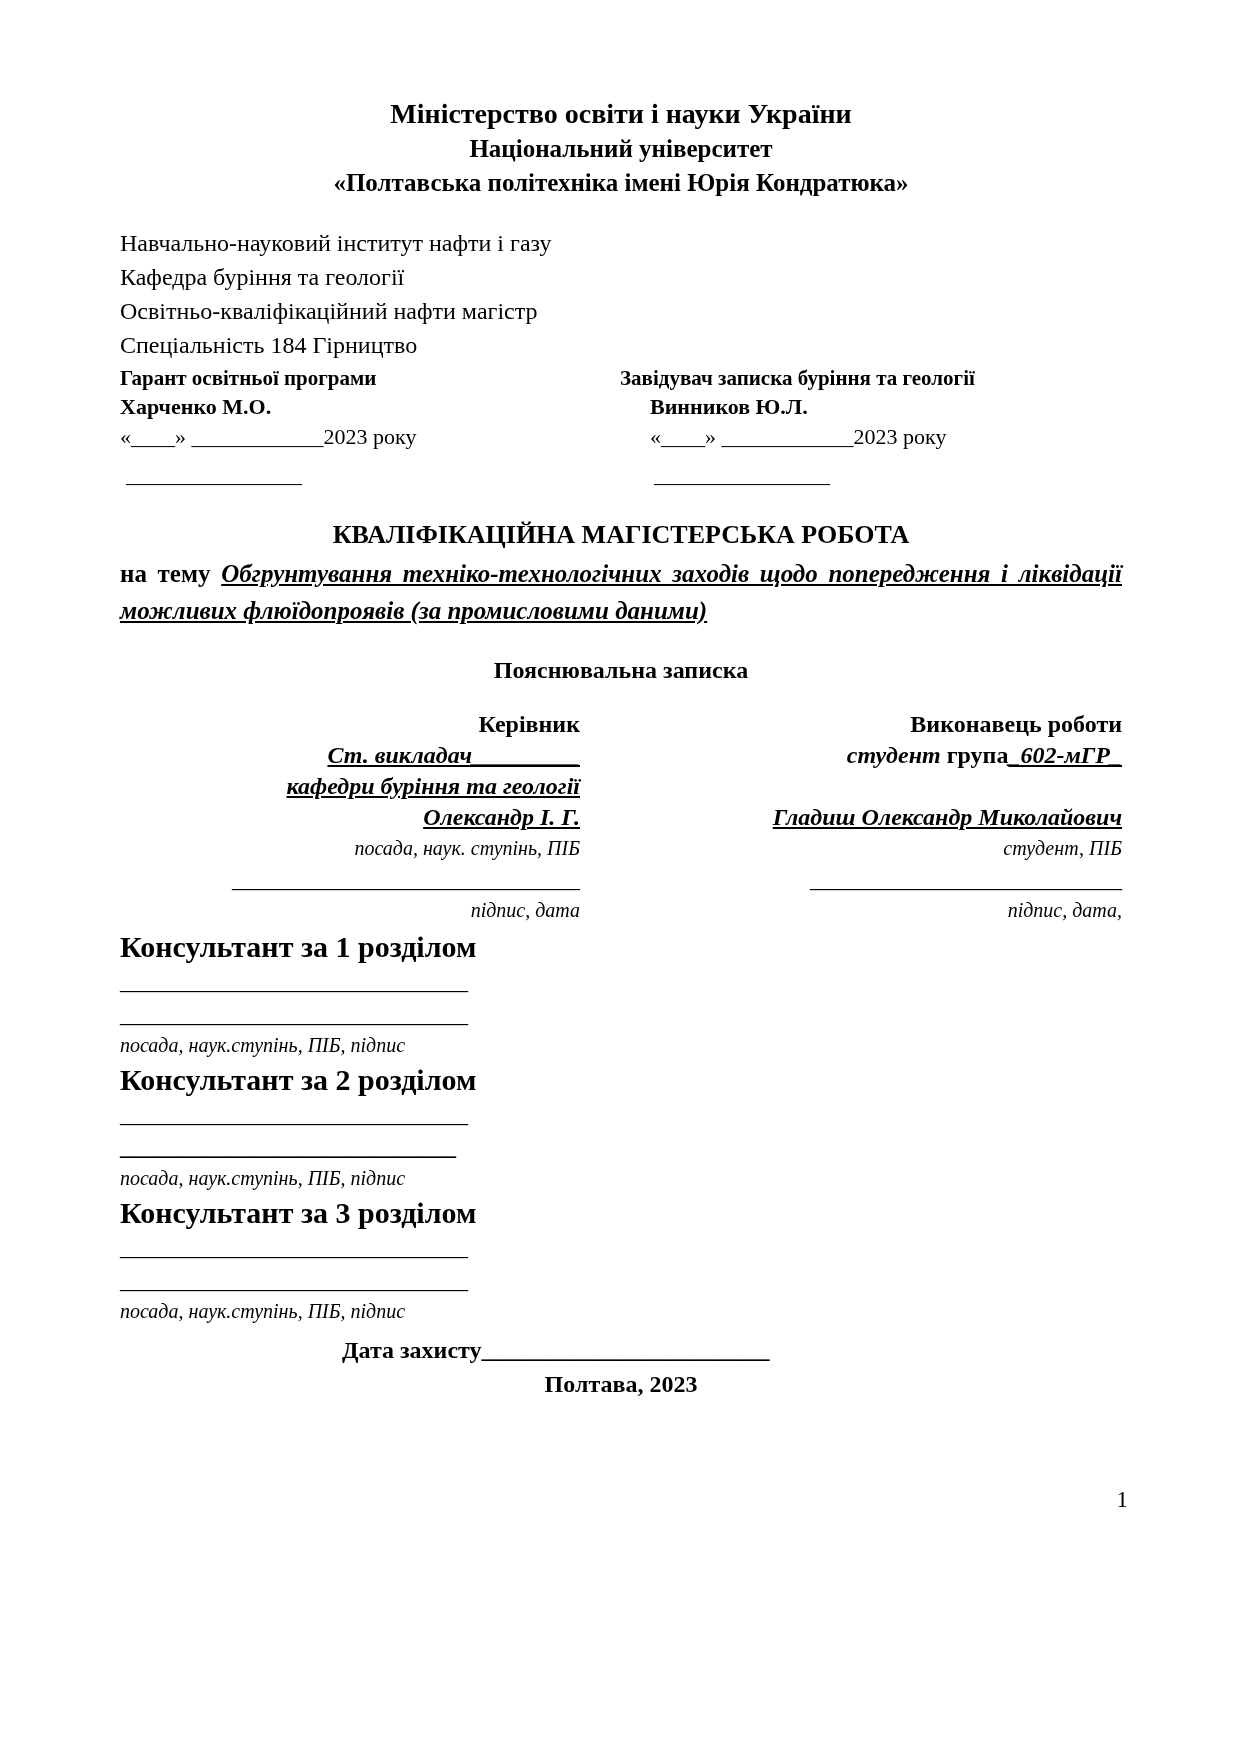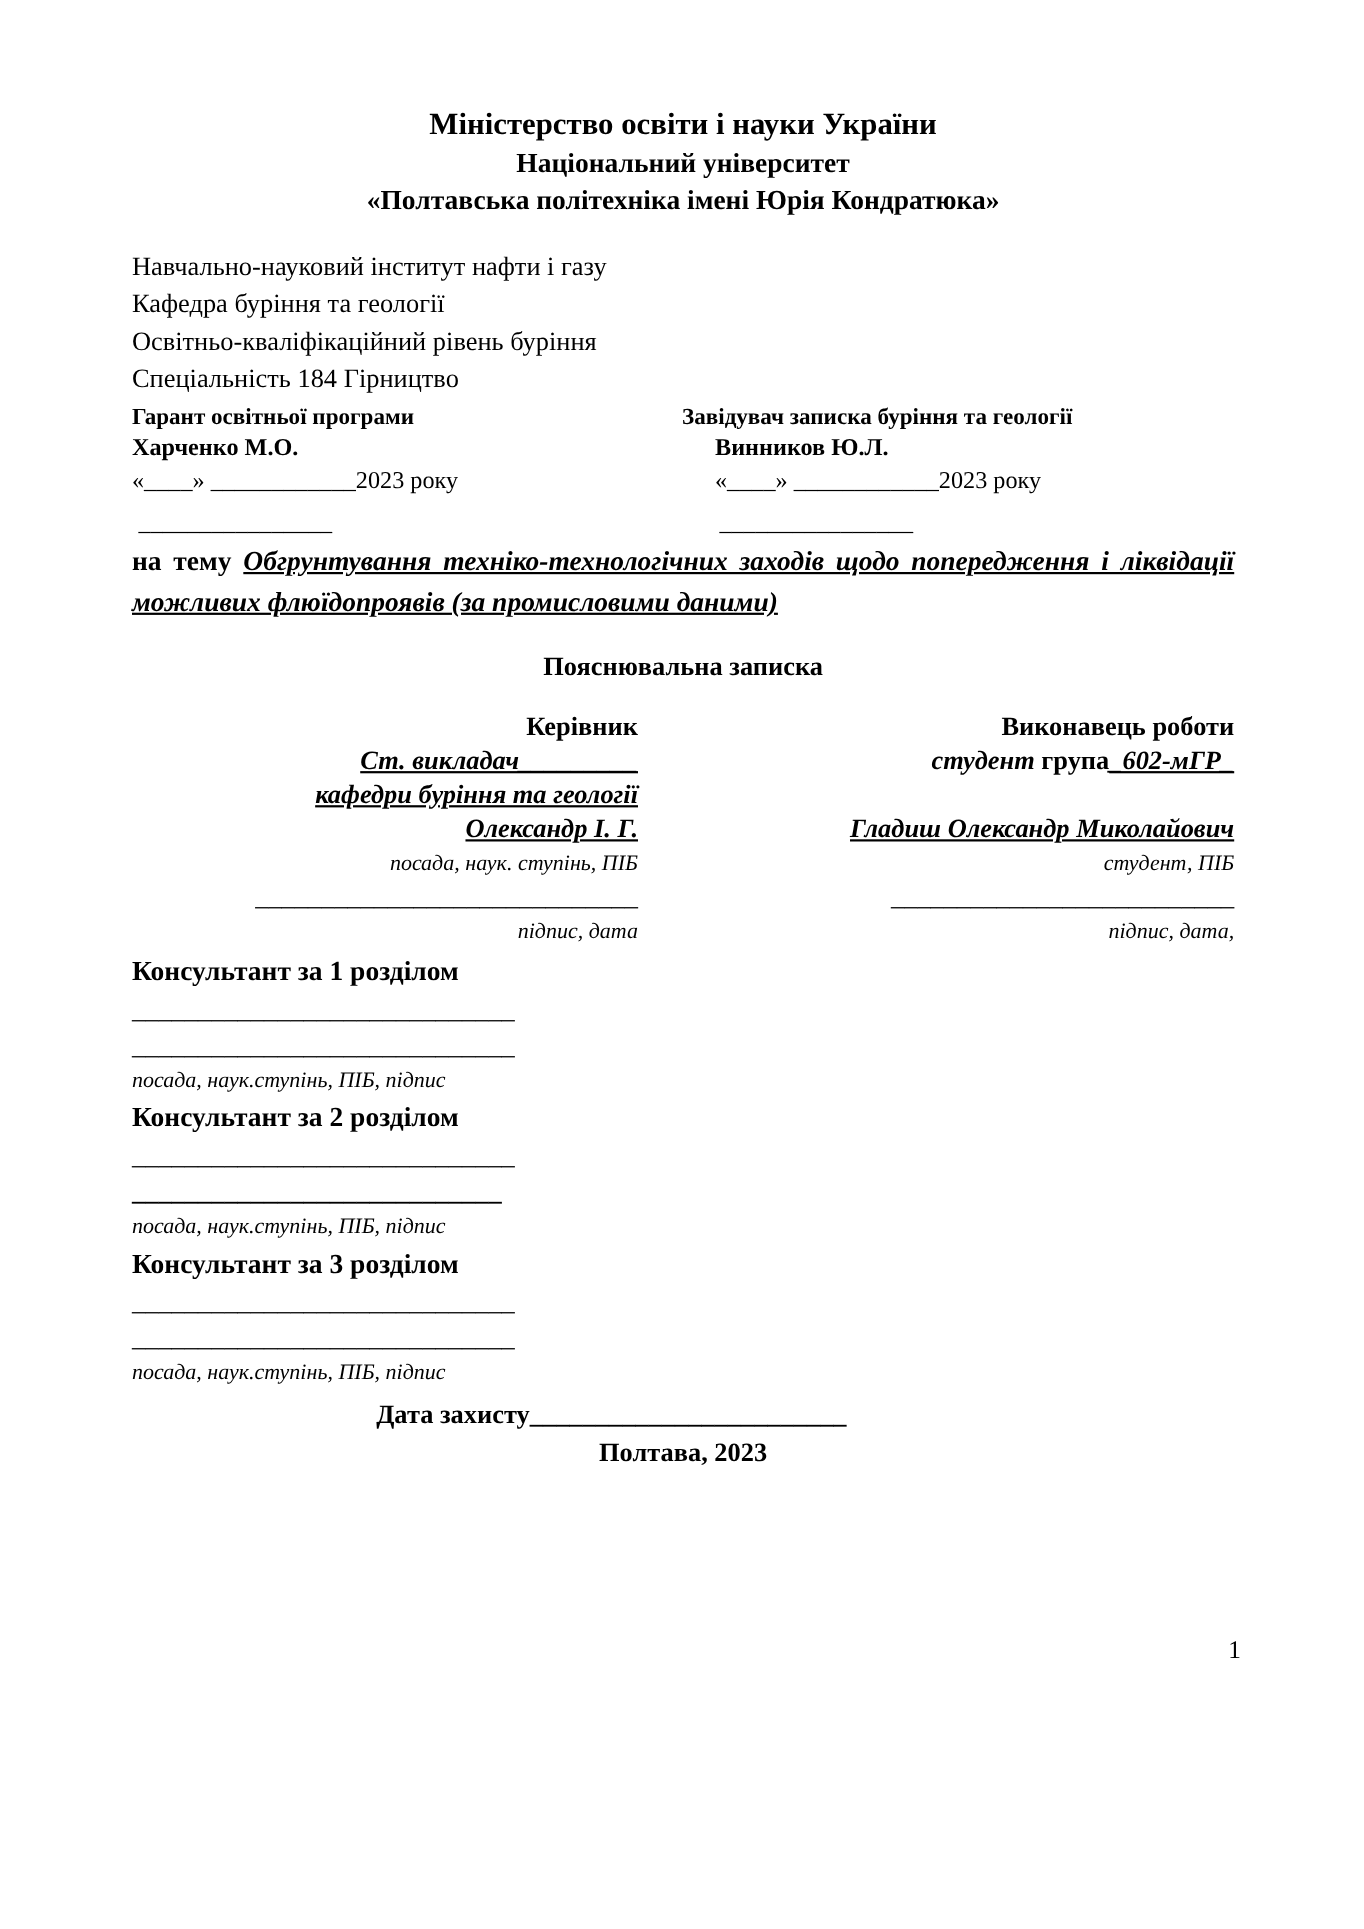--- a/index.html
+++ b/index.html
@@ -52,21 +52,21 @@
   .bi  { font-weight:700; font-style:italic; }
   .b   { font-weight:700; }
   .cap { font-style:italic; font-size:20px; }
   .col-l .cap1   { padding-left:76px; }
   .col-l .sigcap { padding-left:100px; }
   .col-r .cap1   { padding-left:116px; }
   .col-r .sigline{ padding-left:28px; }
   .col-r .sigcap { padding-left:176px; }
 
   .consultant { margin-top:2px; }
-  .c-head { font-weight:700; font-size:25px; line-height:37px; margin-top:2px; }
+  .c-head { font-weight:700; font-size:30px; line-height:37px; margin-top:2px; }
   .c-line { font-size:24px; line-height:33px; }
   .c-line.bold-line { font-weight:700; }
   .c-cap  { font-style:italic; font-size:20px; line-height:28px; }
 
   .footer-date { font-weight:700; font-size:24px; line-height:34px; margin-top:8px; padding-left:222px; }
   .footer-city { text-align:center; font-weight:700; font-size:24px; line-height:34px; }
 
   .page-num { position:absolute; right:112px; top:1486px; font-size:23px; line-height:28px; }
 </style>
 </head>
@@ -76,21 +76,21 @@
 
   <div class="center">
     <div class="h1">Міністерство освіти і науки України</div>
     <div class="h2">Національний університет</div>
     <div class="h2">«Полтавська політехніка імені Юрія Кондратюка»</div>
   </div>
 
   <div class="block-institute">
     <div>Навчально-науковий інститут нафти і газу</div>
     <div>Кафедра буріння та геології</div>
-    <div>Освітньо-кваліфікаційний рівень буріння</div>
+    <div>Освітньо-кваліфікаційний нафти магістр</div>
     <div>Спеціальність 184 Гірництво</div>
   </div>
 
 
   <div class="approval">
     <div class="a-left">
       <div class="a-role">Гарант освітньої програми</div>
       <div class="a-name">Харченко М.О.</div>
       <div class="a-date">«____» ____________2023 року</div>
     </div>
@@ -99,20 +99,21 @@
       <div class="a-name">Винников Ю.Л.</div>
       <div class="a-date">«____» ____________2023 року</div>
     </div>
   </div>
 
   <div class="sig-row">
     <div class="s-left">________________</div>
     <div class="s-right">________________</div>
   </div>
 
+  <div class="work-title">КВАЛІФІКАЦІЙНА МАГІСТЕРСЬКА РОБОТА</div>
 
   <div class="topic"><span class="t-label">на тему</span> <span class="t-value">Обгрунтування техніко-технологічних заходів щодо попередження і ліквідації можливих флюїдопроявів (за промисловими даними)</span></div>
 
   <div class="subtitle">Пояснювальна записка</div>
 
   <div class="people">
     <div class="col-l">
       <div class="pl p-head">Керівник</div>
       <div class="pl biu">Ст. викладач_________</div>
       <div class="pl biu">кафедри буріння та геології</div>

